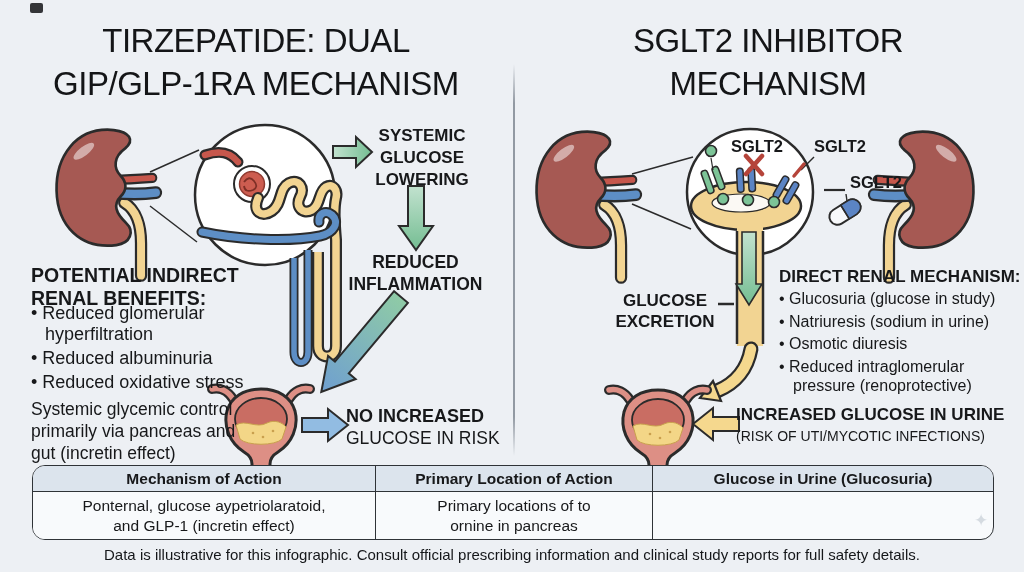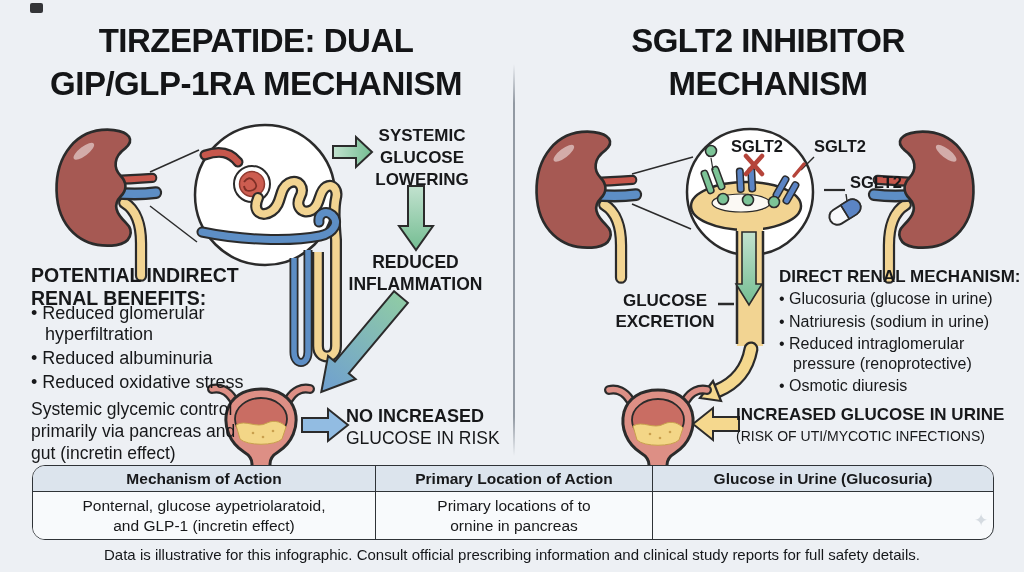--- a/index.html
+++ b/index.html
@@ -5,21 +5,21 @@
   html,body{margin:0;padding:0;}
   #stage{
     position:relative;width:1024px;height:572px;overflow:hidden;
     background:#edf0f4;
     font-family:"Liberation Sans", sans-serif;
     color:#17181a;
   }
   .abs{position:absolute;}
   .pre{white-space:pre-line;}
   .title{
-    font-size:33px;font-weight:700;line-height:1.3;letter-spacing:-0.5px;
+    font-size:33px;font-weight:400;line-height:1.3;letter-spacing:-0.5px;
     text-align:center;color:#141517;
   }
   .lbl-bold{font-weight:700;}
   .blist .bi{padding-left:14px;text-indent:-14px;white-space:pre-line;margin-bottom:3px;}
   #art{position:absolute;left:0;top:0;z-index:1;}
   .txt{z-index:2;}
   #divider{
     left:513px;top:64px;width:2px;height:392px;z-index:1;
     background:linear-gradient(to bottom, rgba(130,138,148,0), rgba(130,138,148,.85) 10%, rgba(130,138,148,.85) 90%, rgba(130,138,148,0));
   }
@@ -248,25 +248,25 @@
   <div class="abs txt" style="left:731px;top:137px;font-size:16.5px;font-weight:600;">SGLT2</div>
   <div class="abs txt" style="left:814px;top:137px;font-size:16.5px;font-weight:600;">SGLT2</div>
   <div class="abs txt" style="left:850px;top:173px;font-size:16.5px;font-weight:600;">SGLT2</div>
 
   <div class="abs txt pre lbl-bold" style="left:613px;top:290px;width:104px;font-size:17px;line-height:1.25;text-align:center;">GLUCOSE
 EXCRETION</div>
 
   <div class="abs txt lbl-bold" style="left:779px;top:267px;font-size:17px;text-align:right;">DIRECT RENAL MECHANISM:</div>
 
   <div class="abs txt blist" style="left:779px;top:289px;width:242px;font-size:16px;line-height:1.22;">
-    <div class="bi">• Glucosuria (glucose in urine)</div>
+    <div class="bi">• Glucosuria (glucose in study)</div>
     <div class="bi">• Natriuresis (sodium in urine)</div>
+    <div class="bi">• Osmotic diuresis</div>
     <div class="bi">• Reduced intraglomerular
 pressure (renoprotective)</div>
-    <div class="bi">• Osmotic diuresis</div>
   </div>
 
   <div class="abs txt" style="left:736px;top:404px;width:280px;font-size:17px;line-height:1.25;">
     <span class="lbl-bold">INCREASED GLUCOSE IN URINE</span><br>
     <span style="font-size:14px;">(RISK OF UTI/MYCOTIC INFECTIONS)</span>
   </div>
 
   <div class="abs" id="divider"></div>
 
   <div class="abs" id="comp-table">

